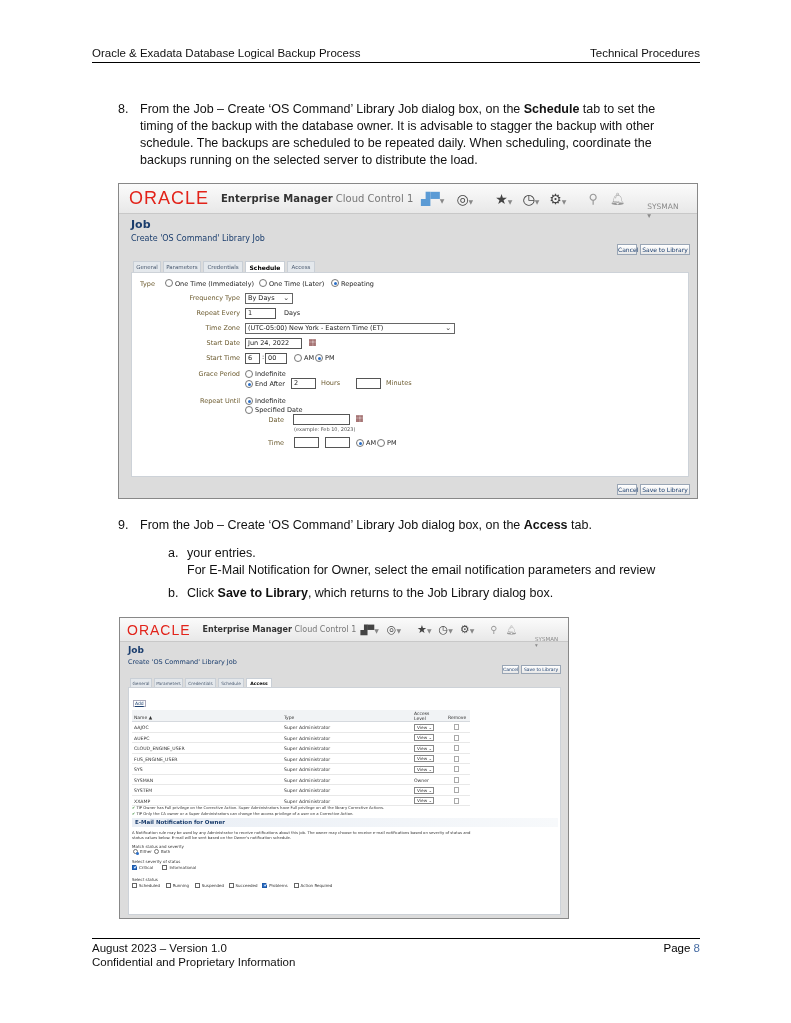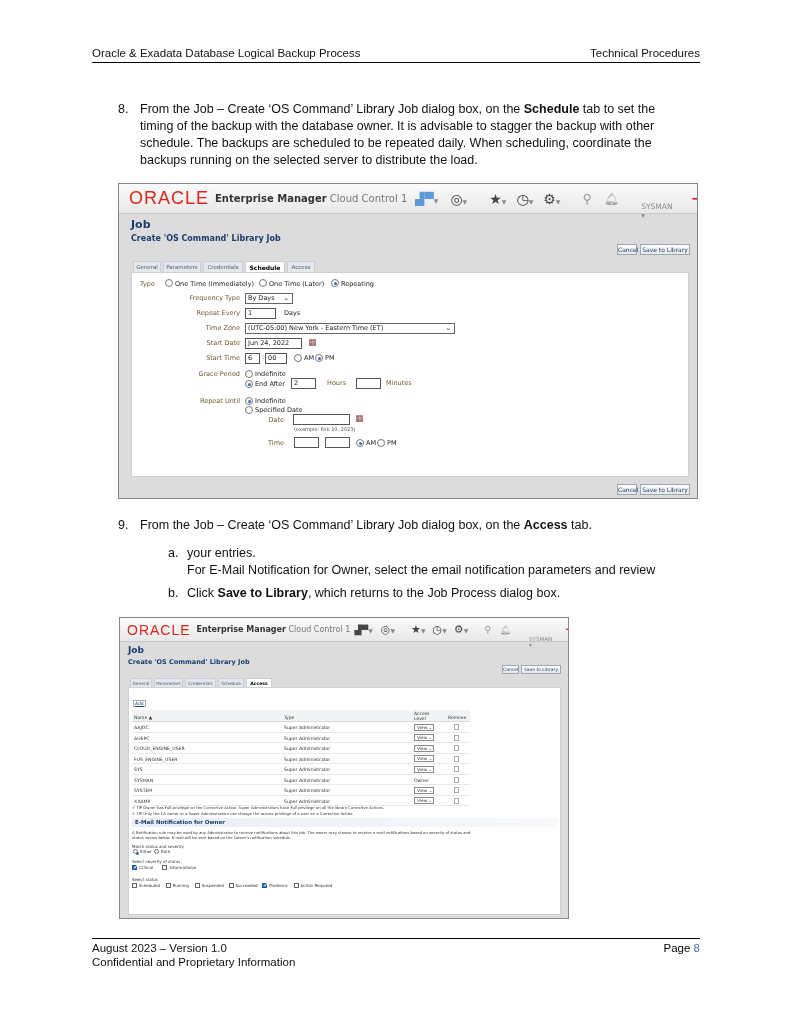--- a/index.html
+++ b/index.html
@@ -7,29 +7,29 @@
   .page-header { position: absolute; left: 92px; top: 47px; width: 608px; height: 16px; border-bottom: 1.5px solid #000; font-size: 11.5px; display: flex; justify-content: space-between; padding-bottom: 2px; }
   .step { position: absolute; font-size: 12.5px; line-height: 17px; }
   .step .num { position: absolute; left: 0; top: 0; }
   .step .txt { position: absolute; left: 22px; top: 0; }
   b { font-weight: bold; }
 
   
   .shot { position: absolute; background: #dcdcdc; border: 1px solid #888; overflow: hidden; font-family: "DejaVu Sans", sans-serif; }
   .topbar { position: absolute; left: 0; top: 0; right: 0; background: linear-gradient(#fbfbfb, #e8e8e8); border-bottom: 1px solid #c8c8c8; display: flex; align-items: center; }
   .oracle-logo { color: #e2231a; font-family: "Liberation Sans", sans-serif; font-weight: normal; letter-spacing: 1px; }
-  .em-title { color: #333; margin-left: 6px; white-space: nowrap; }
+  .em-title { color: #333; margin-left: 12px; white-space: nowrap; }
   .em-title .em-strong { font-weight: bold; }
   .em-title .em-light { color: #777; }
   .tb-icon { color: #444; display: inline-block; text-align: center; }
   .tb-caret { color: #888; font-size: 6px; }
   .user-label { color: #8a8a8a; margin-top: 24px; }
   .red-dash { color: #e2231a; font-weight: bold; }
   .job-title { position: absolute; color: #1a3d6d; font-weight: bold; }
-  .job-sub { position: absolute; color: #1a3d6d; font-weight: bold; }
+  .job-sub { position: absolute; color: #1a3d6d; font-weight: normal; }
   .btn { position: absolute; background: linear-gradient(#fff, #e8e8e8); border: 1px solid #9aa6b5; color: #1a3d6d; white-space: nowrap; text-align: center; }
   .tabs { position: absolute; display: flex; }
   .tab { background: #e4e8ec; color: #4a5a70; border: 1px solid #c9cfd6; border-bottom: none; margin-right: 2px; text-align: center; }
   .tab.active { background: #fff; color: #000; font-weight: bold; }
   .panel { position: absolute; background: #fff; border: 1px solid #cdd2d8; }
   .lbl { position: absolute; color: #6b5a2e; font-size: 6.5px; text-align: right; white-space: nowrap; }
   .val { position: absolute; color: #222; font-size: 6.5px; white-space: nowrap; }
   .inp { position: absolute; border: 1px solid #555; background: #fff; font-size: 6.5px; color: #222; padding-left: 2px; line-height: 9px; height: 11px; white-space: nowrap; overflow: hidden; }
   .sel { position: absolute; border: 1px solid #666; background: #fff; font-size: 6.5px; color: #222; padding-left: 2px; line-height: 9px; height: 11px; white-space: nowrap; }
   .sel .chev { position: absolute; right: 3px; top: 0; font-size: 7px; color: #333; }
@@ -126,21 +126,21 @@
     <div class="val" style="left:172px; top:81px;">AM</div>
     <div class="radio on" style="left:183px; top:81px;"></div>
     <div class="val" style="left:193px; top:81px;">PM</div>
 
     <div class="lbl" style="left:40px; top:97px; width:68px;">Grace Period</div>
     <div class="radio" style="left:113px; top:97px;"></div>
     <div class="val" style="left:123px; top:97px;">Indefinite</div>
     <div class="radio on" style="left:113px; top:107px;"></div>
     <div class="val" style="left:123px; top:107px;">End After</div>
     <div class="inp" style="left:159px; top:105px; width:25px;">2</div>
-    <div class="val" style="left:195px; top:106px; color:#6b5a2e;">Hours</div>
+    <div class="val" style="left:189px; top:106px; color:#6b5a2e;">Hours</div>
     <div class="inp" style="left:224px; top:105px; width:25px;"></div>
     <div class="val" style="left:254px; top:106px; color:#6b5a2e;">Minutes</div>
 
     <div class="lbl" style="left:40px; top:124px; width:68px;">Repeat Until</div>
     <div class="radio on" style="left:113px; top:124px;"></div>
     <div class="val" style="left:123px; top:124px;">Indefinite</div>
     <div class="radio" style="left:113px; top:133px;"></div>
     <div class="val" style="left:123px; top:133px;">Specified Date</div>
     <div class="lbl" style="left:110px; top:143px; width:42px;">Date</div>
     <div class="inp" style="left:161px; top:141px; width:57px;"></div>
@@ -164,21 +164,21 @@
 </div>
 <div class="step" style="left:168px; top:545px; width:540px; height:36px;">
   <span class="num">a.</span>
   <div class="txt" style="left:19px;">
     <div>your entries.</div>
     <div>For E-Mail Notification for Owner, select the email notification parameters and review</div>
   </div>
 </div>
 <div class="step" style="left:168px; top:585px; width:540px; height:18px;">
   <span class="num">b.</span>
-  <div class="txt" style="left:19px;"><span>Click </span><b>Save to Library</b><span>, which returns to the Job Process dialog box.</span></div>
+  <div class="txt" style="left:19px;"><span>Click </span><b>Save to Library</b><span>, which returns to the Job Library dialog box.</span></div>
 </div>
 
 <div class="shot" style="left:119px; top:617px; width:450px; height:302px;">
   <div class="topbar" style="height:24px; padding-left:7px;">
     <span class="oracle-logo" style="font-size:14px;">ORACLE</span>
     <span class="em-title" style="font-size:8px;"><span class="em-strong">Enterprise Manager</span> <span class="em-light">Cloud Control 1</span></span>
     <span class="tb-icon" style="margin-left:4px; font-size:9px;">▟▀<span class="tb-caret">▼</span></span>
     <span class="tb-icon" style="margin-left:8px; font-size:11px;">◎<span class="tb-caret">▼</span></span>
     <span class="tb-icon" style="margin-left:16px; font-size:11px;">★<span class="tb-caret">▼</span></span>
     <span class="tb-icon" style="margin-left:7px; font-size:11px;">◷<span class="tb-caret">▼</span></span>

